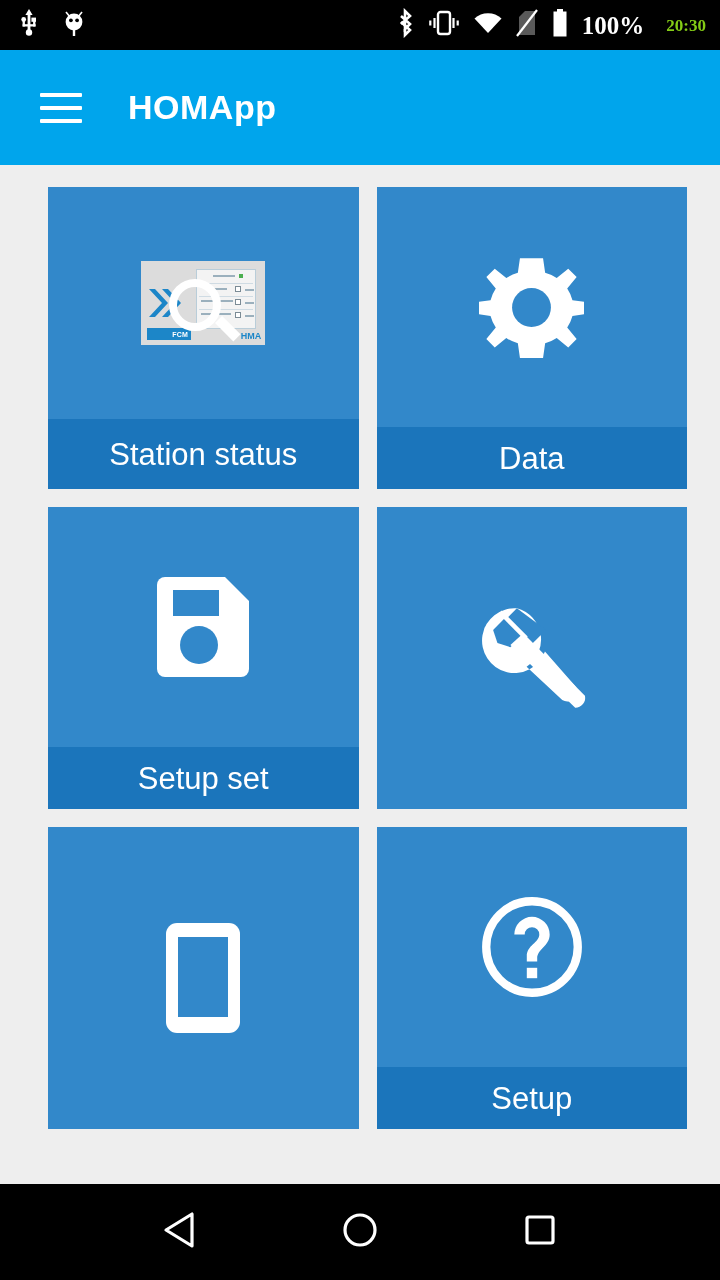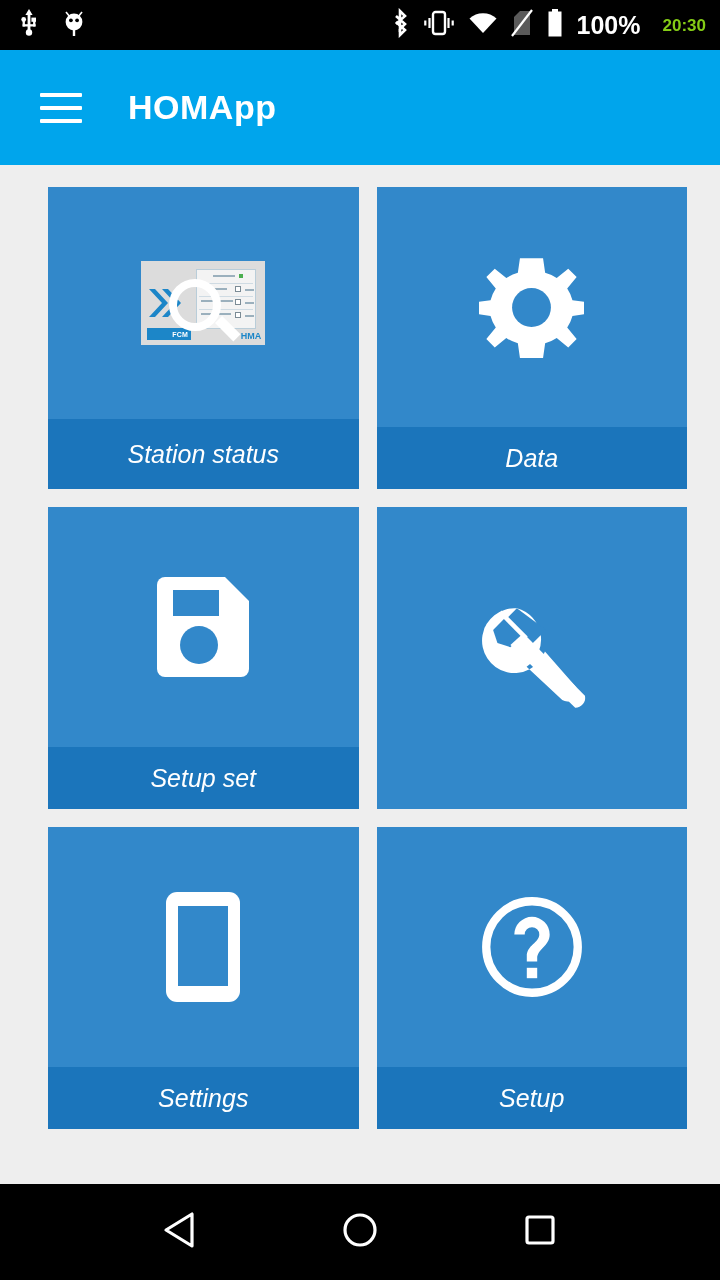--- a/index.html
+++ b/index.html
@@ -9,20 +9,21 @@
     font-family:"Liberation Sans", sans-serif;
     overflow:hidden;
   }
   .screen { position:relative; width:720px; height:1280px; display:flex; flex-direction:column; }
 
   
   .statusbar {
     height:50px; background:#000; color:#fff;
     display:flex; flex:0 0 50px;
     padding:0 14px 0 18px;
+    font-family:Liberation Serif, serif;
   }
   .sb-left { display:flex; align-items:center; gap:22px; }
   .sb-right { margin-left:auto; display:flex; align-items:center; gap:13px; }
   .sb-icon { display:block; }
   .sb-battery-text {
     font-size:25px; font-weight:bold; letter-spacing:0px; color:#fff; line-height:1;
   }
   .sb-clock {
     font-size:17px; font-weight:bold; color:#84cc16; line-height:1; margin-left:9px;
   }
@@ -47,21 +48,21 @@
     display:flex; flex-direction:column; align-items:center;
     cursor:pointer; overflow:hidden;
   }
   .tile-icon {
     flex:1 1 auto; width:100%;
     display:flex; align-items:center; justify-content:center;
   }
   .tile-label {
     width:100%; background:#1b75bb; color:#fff;
     height:62px; display:flex; align-items:center; justify-content:center;
-    font-size:25px; line-height:1;font-style:italic;
+    font-size:31px; line-height:1;
   }
   .tile.tall-label .tile-label { height:70px; }
 
   
   .thumb {
     position:relative; width:124px; height:84px; background:#dcdcdc;
     display:block;
   }
   .thumb .chev { position:absolute; left:8px; top:24px; }
   .thumb .panel {
@@ -263,21 +264,20 @@
         </div>
       </div>
 
       <div class="tile">
         <div class="tile-icon">
           <svg width="74" height="110" viewBox="0 0 74 110">
             <rect x="0" y="0" width="74" height="110" rx="11" ry="11" fill="#ffffff"></rect>
             <rect x="12" y="14" width="50" height="80" fill="#3288ca"></rect>
           </svg>
         </div>
-        <div class="tile-label">Settings</div>
       </div>
 
       <div class="tile">
         <div class="tile-icon">
           <svg width="104" height="104" viewBox="0 0 100 100">
             <circle cx="50" cy="50" r="44" fill="none" stroke="#ffffff" stroke-width="8"></circle>
             <path fill="#ffffff" d="M33 38 A17 17 0 0 1 67 38 C67 49 55 52 55 61 L55 64 L45 64 L45 59 C45 48 57 46 57 38 A7 7 0 0 0 43 38 Z"></path>
             <rect x="45" y="70" width="10" height="10" fill="#ffffff"></rect>
           </svg>
         </div>

